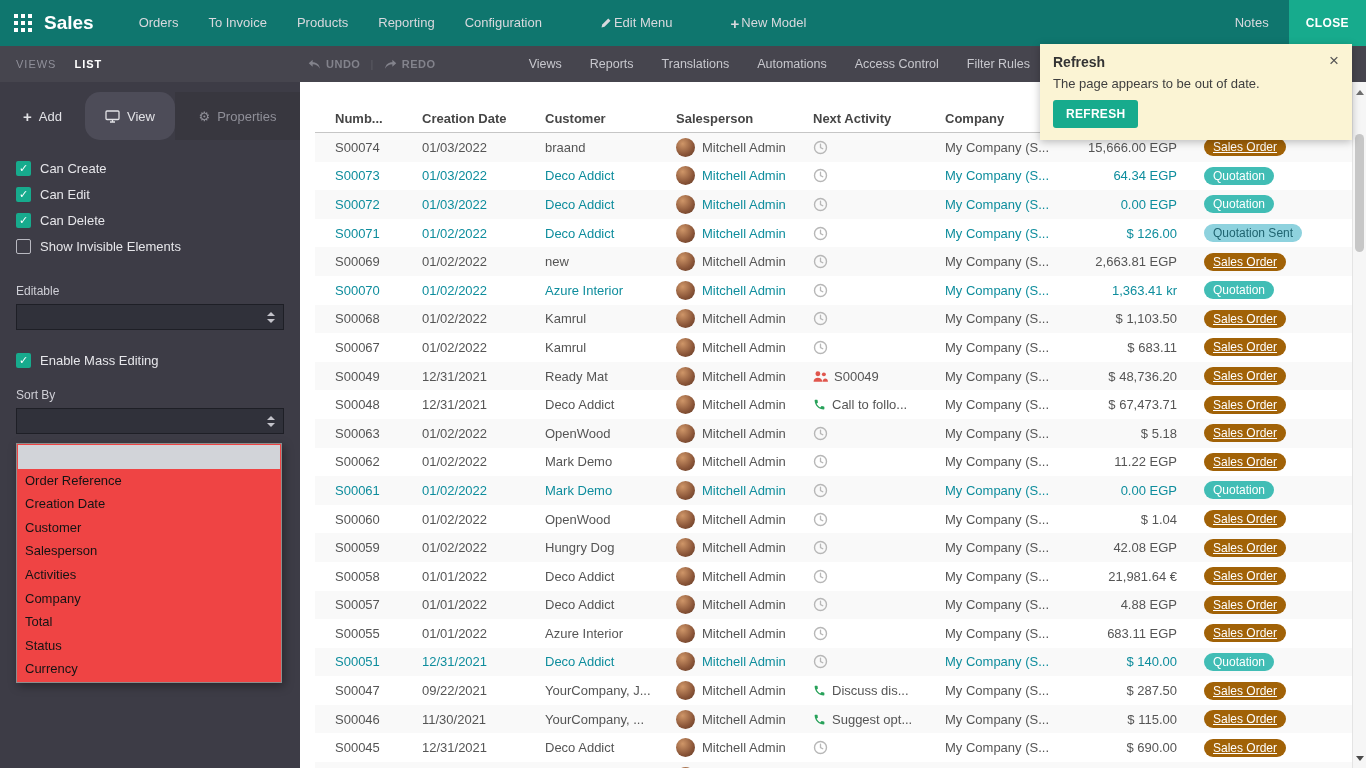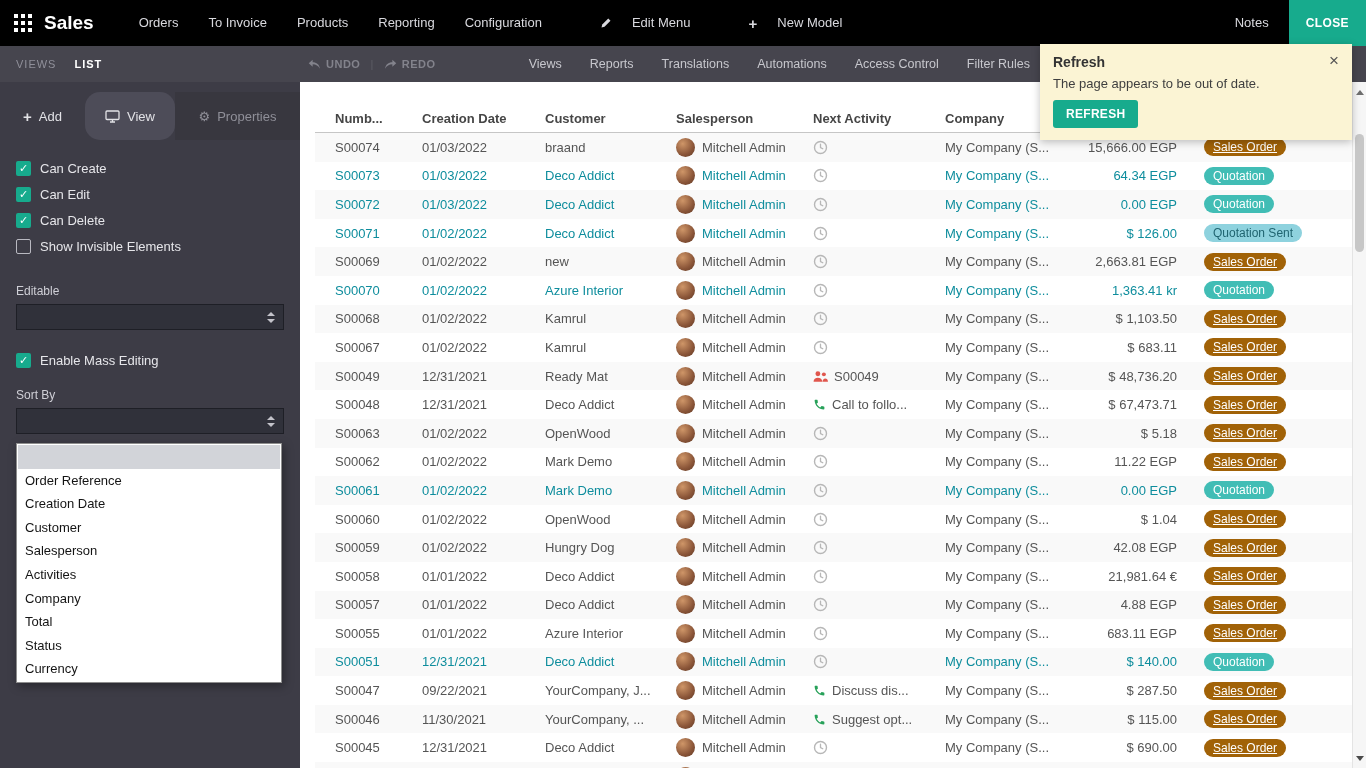--- a/index.html
+++ b/index.html
@@ -1,24 +1,24 @@
 <!DOCTYPE html>
 <html><head>
 <meta charset="utf-8">
 <style>
   * { box-sizing: border-box; margin: 0; padding: 0; }
   html, body { width: 1366px; height: 768px; overflow: hidden; }
   body { position: relative; background: #fff; font-family: "Liberation Sans", sans-serif; }
 
   
-  .topbar { position: absolute; top: 0; left: 0; width: 100%; height: 46px; background: #000000; display: flex; align-items: center; color: #e8e8ec; z-index: 20; }
+  .topbar { position: absolute; top: 0; left: 0; width: 100%; height: 46px; background: #0f766e; display: flex; align-items: center; color: #e8e8ec; z-index: 20; }
   .apps-icon { margin: 0 12px 0 14px; display: flex; cursor: pointer; }
   .app-name { font-size: 19px; font-weight: bold; color: #fff; margin-right: 30px; }
   .nav-item { font-size: 13px; color: #d9d9de; padding: 0 15px; line-height: 46px; cursor: pointer; white-space: nowrap; }
-  .nav-item.iconed { display: flex; align-items: center; gap: 20px; margin-left: 28px; }
+  .nav-item.iconed { display: flex; align-items: center; gap: 2px; margin-left: 28px; }
   .plus-glyph { font-size: 15px; font-weight: bold; color: #d9d9de; line-height: 1; }
   .topbar-right { margin-left: auto; display: flex; align-items: center; height: 100%; }
   .close-btn { height: 100%; background: #17ab8d; color: #fff; font-weight: bold; font-size: 12px; display: flex; align-items: center; padding: 0 17px; letter-spacing: .4px; cursor: pointer; }
 
   
   .studio-bar { position: absolute; top: 46px; left: 0; width: 100%; height: 36px; background: #46454e; display: flex; align-items: center; z-index: 19; }
   .views-label { font-size: 11px; color: #90909a; letter-spacing: 1px; margin-left: 16px; }
   .list-label { font-size: 11px; color: #fff; font-weight: bold; letter-spacing: 1px; margin-left: 18px; }
   .undo-redo { position: absolute; left: 308px; display: flex; align-items: center; gap: 10px; color: #83838c; font-size: 11px; font-weight: bold; letter-spacing: .5px; }
   .ur-btn { display: flex; align-items: center; gap: 5px; cursor: default; }
@@ -45,21 +45,21 @@
   .show-invisible-row { margin-top: 10px; align-items: flex-end; }
   .field-label { font-size: 12px; color: #cfcfd6; margin-top: 20px; }
   .side-select { margin-top: 6px; height: 26px; background: #30313a; border: 1px solid #1e1f26; display: flex; align-items: center; justify-content: space-between; padding: 0 8px; cursor: pointer; color: #dcdcde; font-size: 13px; }
   .chevrons { display: flex; flex-direction: column; gap: 3px; }
   .chevrons i { display: block; width: 0; height: 0; border-left: 4px solid transparent; border-right: 4px solid transparent; }
   .chev-up { border-bottom: 4px solid #c3c3ca; }
   .chev-down { border-top: 4px solid #c3c3ca; }
   .mass-row { margin-top: 22px; margin-bottom: 0; }
 
   
-  .sort-dropdown { position: absolute; left: 16px; top: 361px; width: 266px; background: #ffffff; border: 1px solid #8d8d8d; box-shadow: 2px 3px 9px rgba(0,0,0,.35); z-index: 60; padding: 1px; }
+  .sort-dropdown { position: absolute; left: 16px; top: 361px; width: 266px; background: #ef4444; border: 1px solid #8d8d8d; box-shadow: 2px 3px 9px rgba(0,0,0,.35); z-index: 60; padding: 1px; }
   .dd-item { height: 23.6px; line-height: 23.6px; font-size: 13px; color: #141414; padding-left: 7px; cursor: pointer; white-space: nowrap; overflow: hidden; }
   .dd-item.selected { background: #d2d4d9; }
 
   
   .content { position: absolute; top: 82px; left: 300px; width: 1052px; height: 686px; background: #fff; overflow: hidden; z-index: 5; }
   .table { margin-top: 22px; margin-left: 15px; width: 1037px; font-size: 13px; color: #555; }
   .thead { display: flex; font-weight: bold; color: #464646; height: 29px; align-items: center; border-bottom: 1px solid #c6c6c6; }
   .tbody .trow { display: flex; align-items: center; height: 28.6px; cursor: pointer; }
   .tbody .trow:nth-child(odd) { background: #f9f9f9; }
   .c { flex: none; white-space: nowrap; overflow: hidden; }

